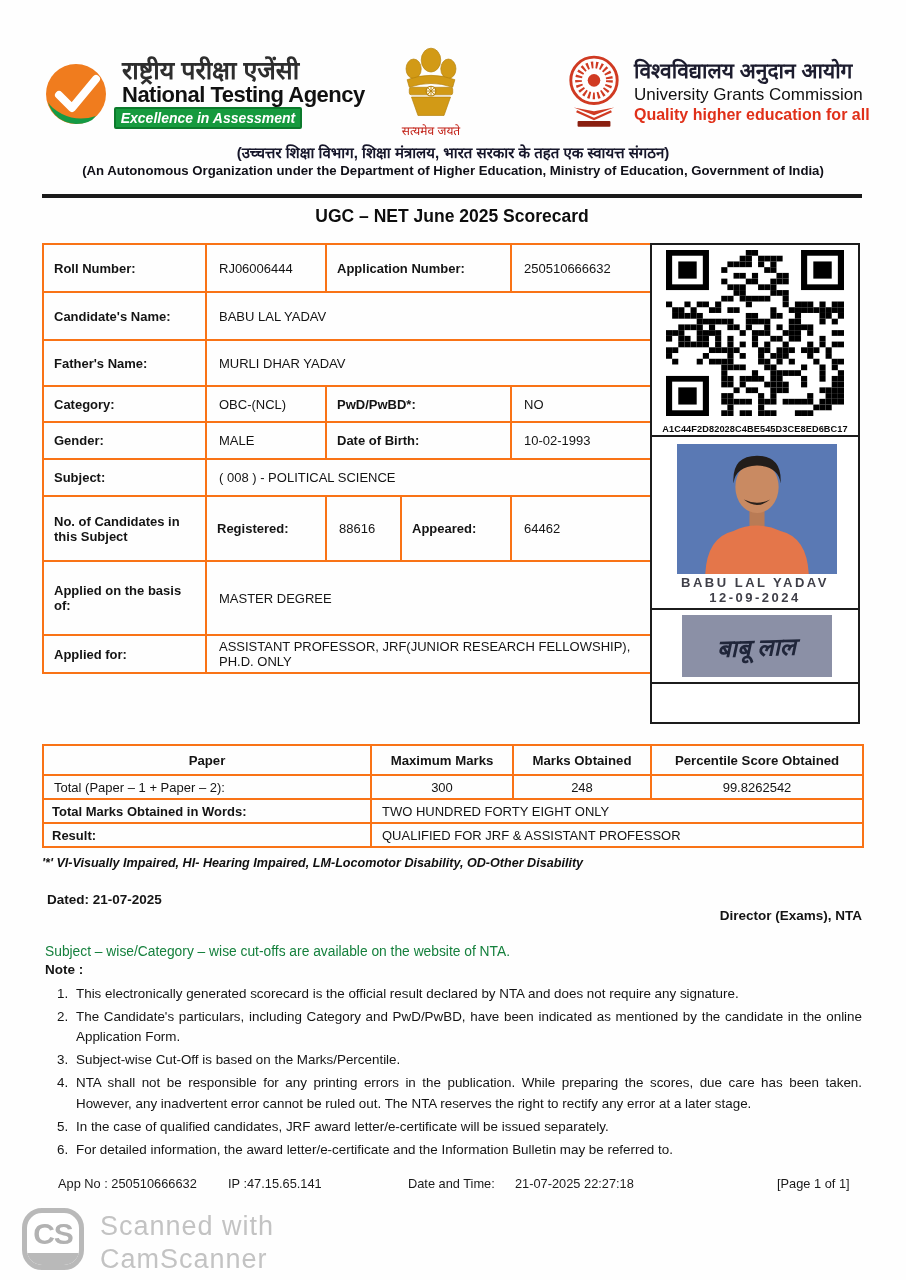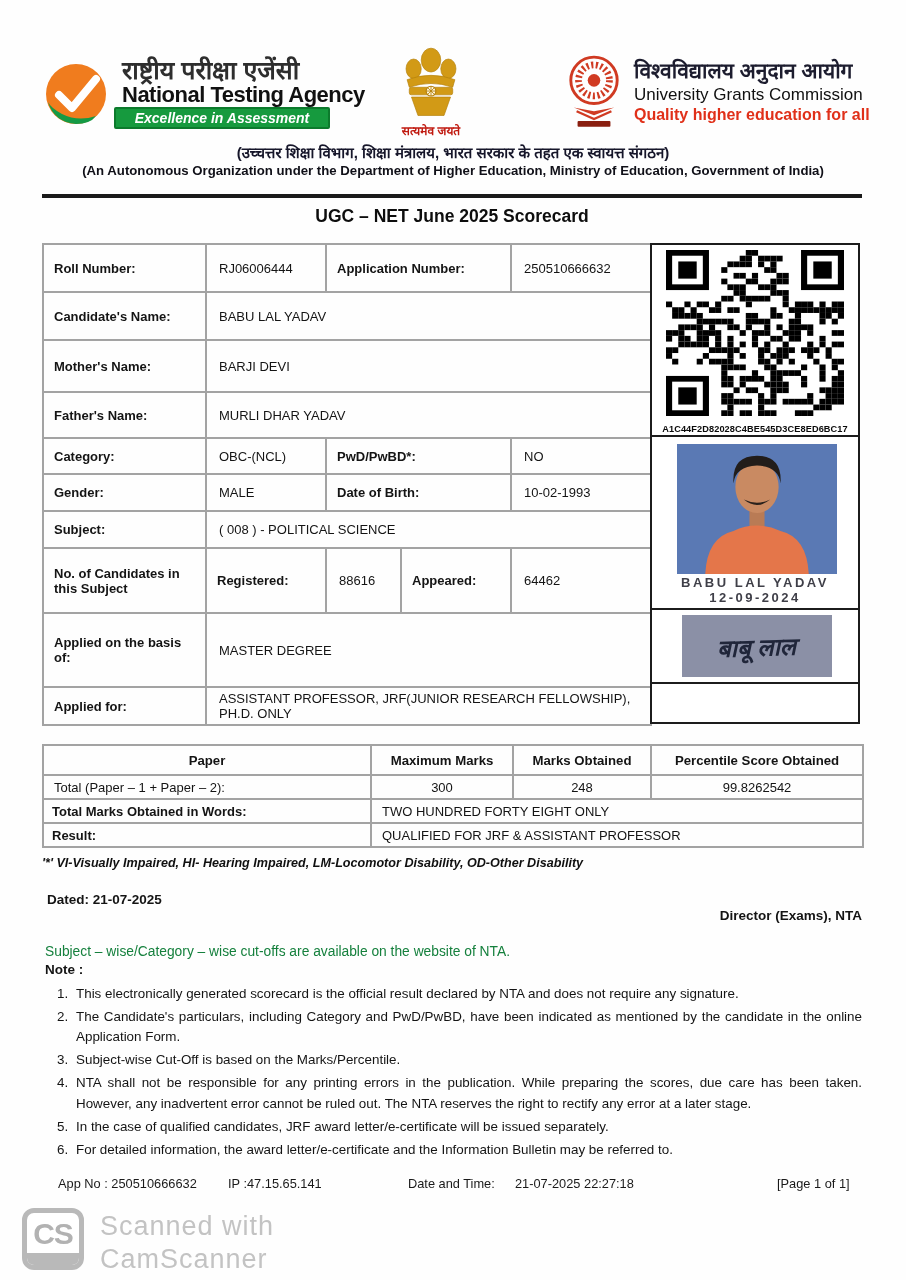--- a/index.html
+++ b/index.html
@@ -4,33 +4,33 @@
 <style>
   html,body{margin:0;padding:0;background:#e9e9e9;}
   .page{position:relative;width:906px;height:1280px;background:#fefefe;margin:0 auto;
         font-family:"Liberation Sans",sans-serif;color:#141414;overflow:hidden;}
   .abs{position:absolute;}
   
   .nta-hindi{font-size:25px;font-weight:bold;color:#2e2e2e;letter-spacing:0px;}
   .nta-eng{font-size:22px;font-weight:bold;color:#111;letter-spacing:-0.5px;}
   .nta-banner{background:#169a3e;border:2px solid #0b null;border:2px solid #0c7a2c;color:#fff;
               font-style:italic;font-weight:bold;font-size:14px;text-align:center;
-              padding:1px 16px;border-radius:2px;}
-  .motto{color:#c01a10;font-weight:bold;font-size:12px;text-align:center;}
+              padding:1px 2px;border-radius:2px;}
+  .motto{color:#c01a10;font-weight:normal;font-size:12px;text-align:center;}
   .ugc-hindi{font-size:21px;font-weight:bold;color:#1c1c2e;}
   .ugc-eng{font-size:17px;font-weight:normal;color:#101010;}
   .ugc-tag{font-size:16px;font-weight:bold;color:#e03019;}
   .orgline{width:100%;text-align:center;font-weight:bold;}
   .orgline.hi{font-size:15px;color:#16162a;}
   .orgline.en{font-size:13.2px;color:#101018;}
   .rule{background:#1a1a1a;}
   .doc-title{width:820px;text-align:center;font-size:17.5px;font-weight:bold;color:#0d0d0d;}
   
   table{border-collapse:collapse;}
-  td,th{border:2px solid #a3a3a3;font-size:13px;vertical-align:middle;}
+  td,th{border:2px solid #f97316;font-size:13px;vertical-align:middle;}
   .lbl{font-weight:bold;padding-left:10px;padding-right:4px;}
   .val{padding-left:12px;padding-right:6px;}
   
   .sidecol{border:2px solid #1c1c1c;background:#fff;}
   .sidecell{border-bottom:2px solid #1c1c1c;position:relative;}
   .qr-hex{font-size:9.2px;font-weight:bold;text-align:center;letter-spacing:0.1px;color:#0a0a0a;}
   .photo-cap{font-size:13px;font-weight:bold;color:#3f3f48;text-align:center;
              letter-spacing:2.5px;line-height:15px;}
   .sigbox{background:#8b90a6;display:flex;align-items:center;justify-content:center;}
   .sigtext{font-size:24px;color:#20263a;font-style:italic;font-weight:bold;
@@ -124,24 +124,20 @@
     <tbody>
         <tr style="height:48px;">
       <td class="lbl">Roll Number:</td>
       <td class="val">RJ06006444</td>
       <td class="lbl" colspan="2">Application Number:</td>
       <td class="val">250510666632</td>
     </tr>
     <tr style="height:48px;">
       <td class="lbl">Candidate's Name:</td>
       <td class="val" colspan="4">BABU LAL YADAV</td>
-    </tr>
-    <tr style="height:52px;">
-      <td class="lbl">Mother's Name:</td>
-      <td class="val" colspan="4">BARJI DEVI</td>
     </tr>
     <tr style="height:46px;">
       <td class="lbl">Father's Name:</td>
       <td class="val" colspan="4">MURLI DHAR YADAV</td>
     </tr>
     <tr style="height:36px;">
       <td class="lbl">Category:</td>
       <td class="val">OBC-(NCL)</td>
       <td class="lbl" colspan="2">PwD/PwBD*:</td>
       <td class="val">NO</td>
@@ -554,20 +550,20 @@
       <li>For detailed information, the award letter/e-certificate and the Information Bulletin may be referred to.</li>
     </ol>
   </div>
 
   <div class="abs footer-item" style="left:58px;top:1176px;">App No : 250510666632</div>
   <div class="abs footer-item" style="left:228px;top:1176px;">IP :47.15.65.141</div>
   <div class="abs footer-item" style="left:408px;top:1176px;">Date and Time:</div>
   <div class="abs footer-item" style="left:515px;top:1176px;">21-07-2025 22:27:18</div>
   <div class="abs footer-item" style="left:777px;top:1176px;">[Page 1 of 1]</div>
 
-  <div class="abs cs-box" style="left:22px;top:1208px;">
+  <div class="abs cs-box" style="left:22px;top:1208px;border-radius:20px;">
     <div class="cs-letters">CS</div>
     <div class="cs-strip"></div>
   </div>
   <div class="abs wm-text" style="left:100px;top:1210px;">Scanned with</div>
   <div class="abs wm-text" style="left:100px;top:1243px;">CamScanner</div>
 
 </div>
 
 </body></html>

